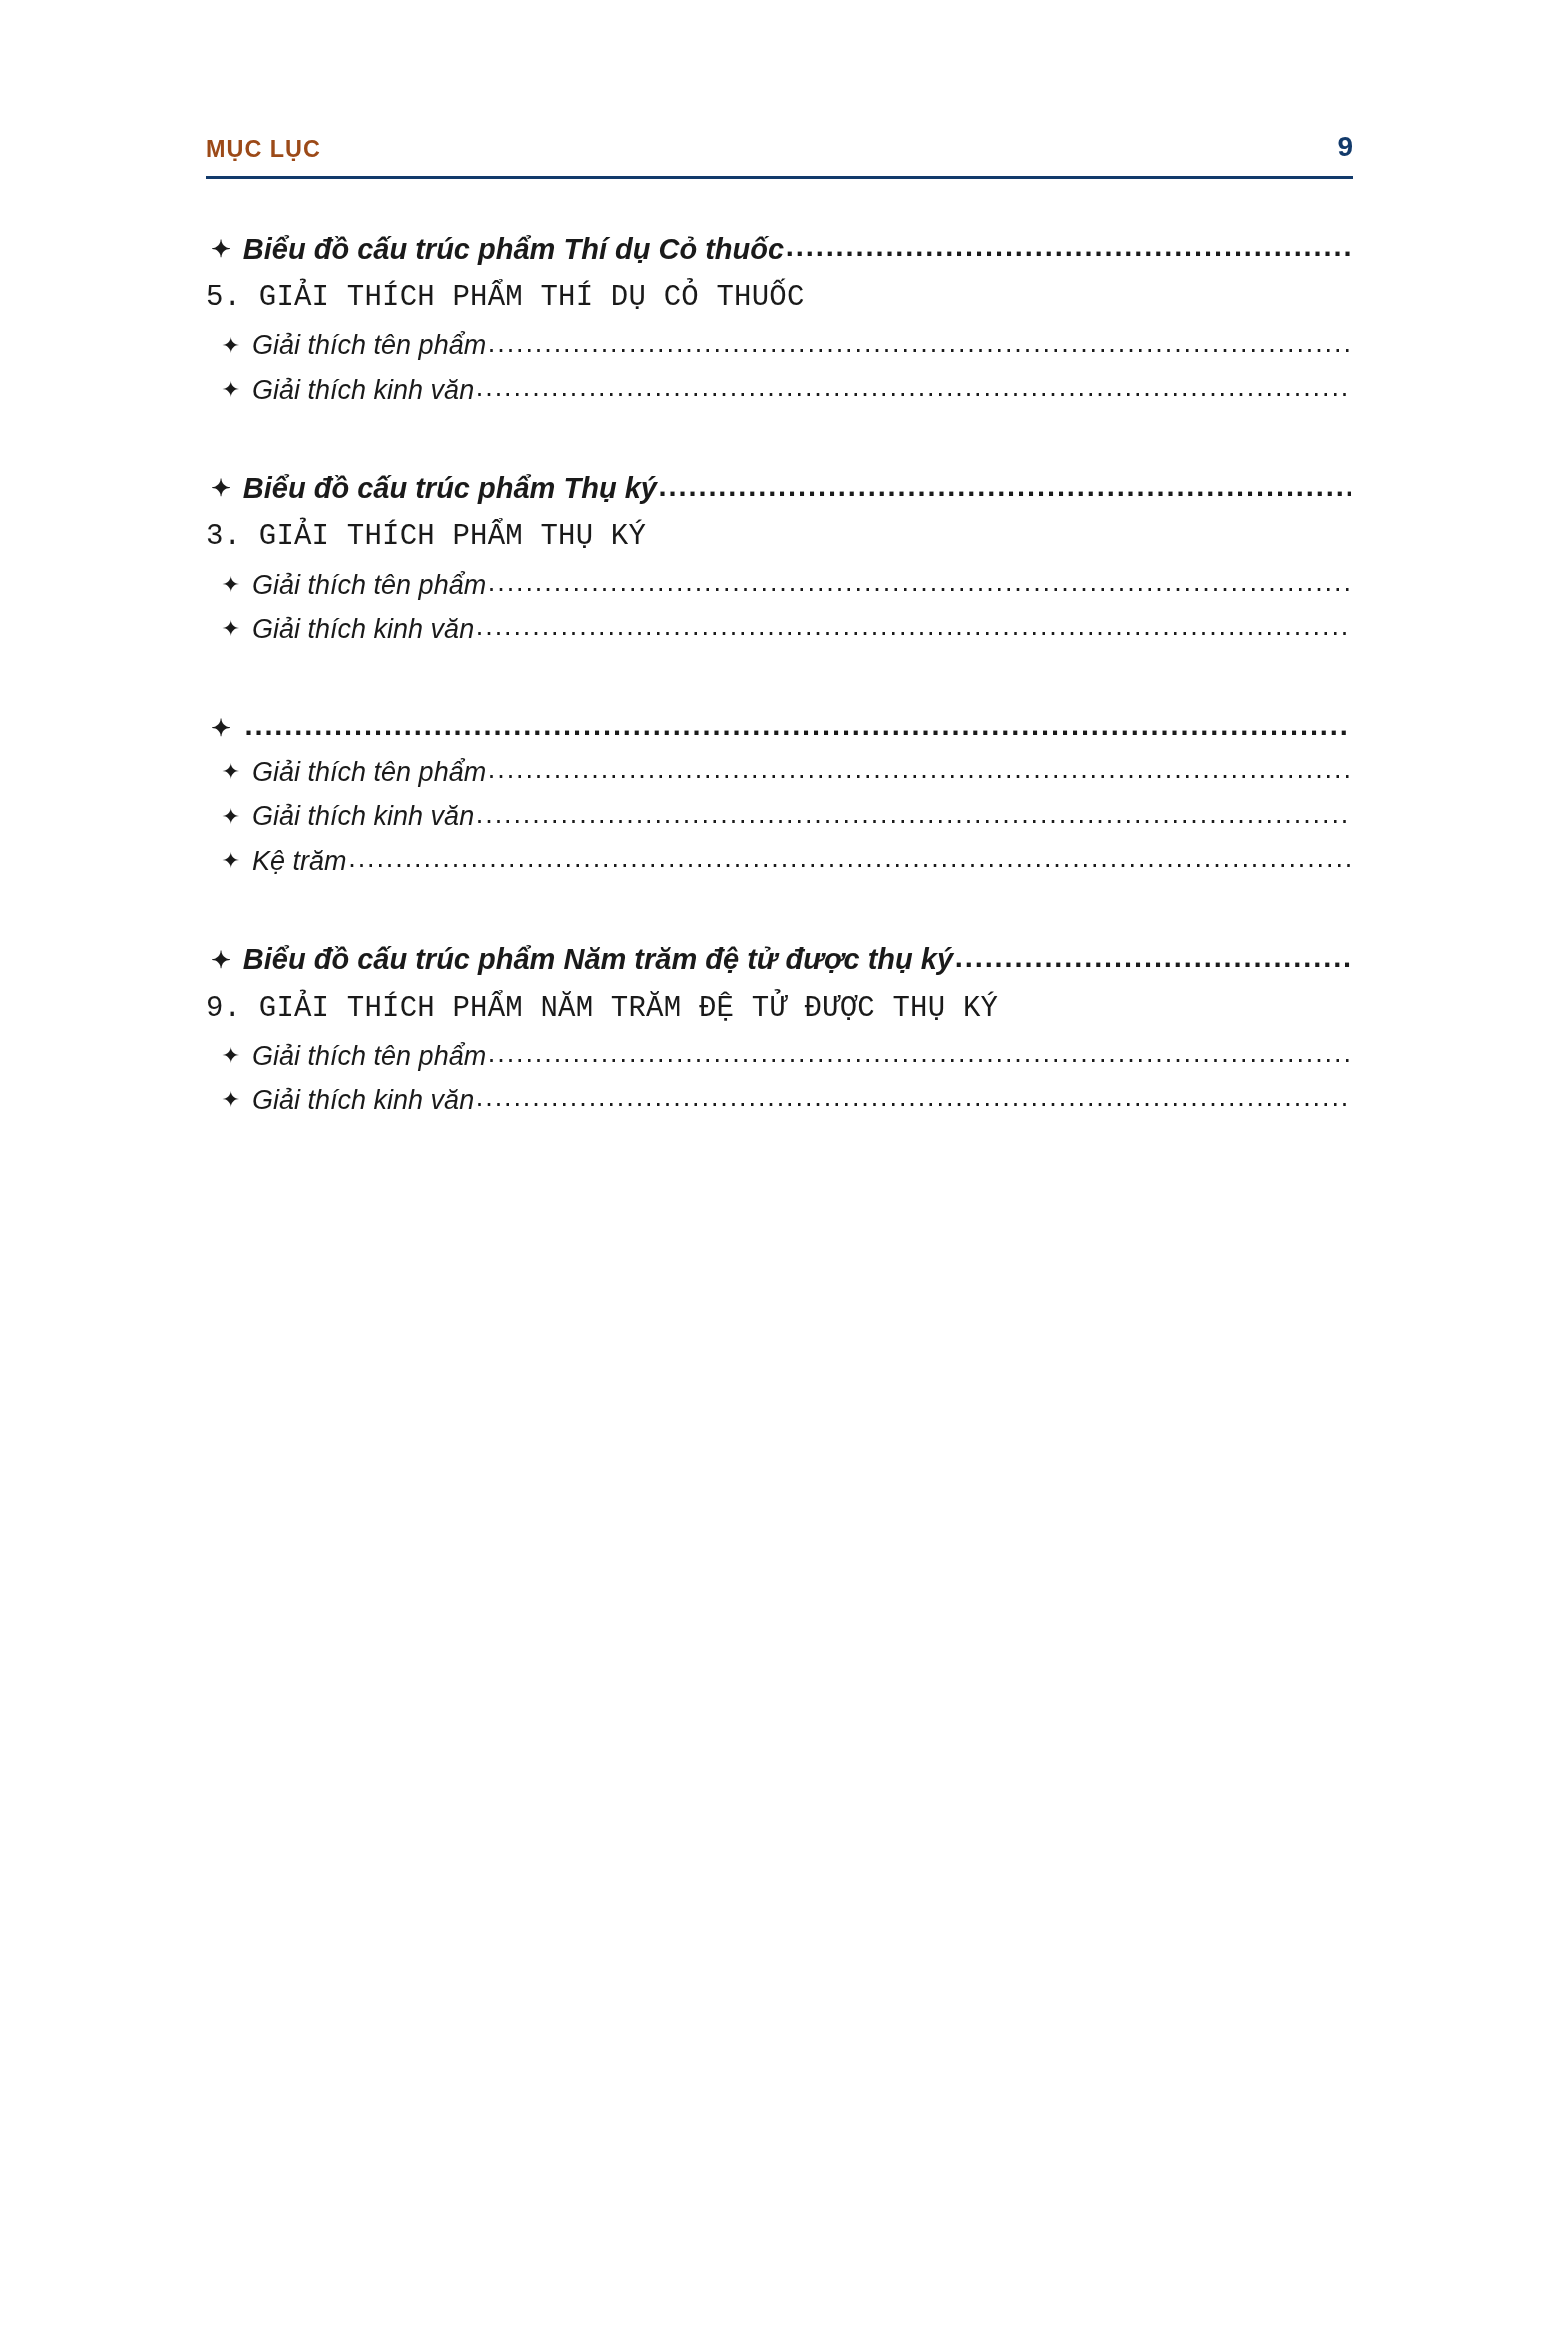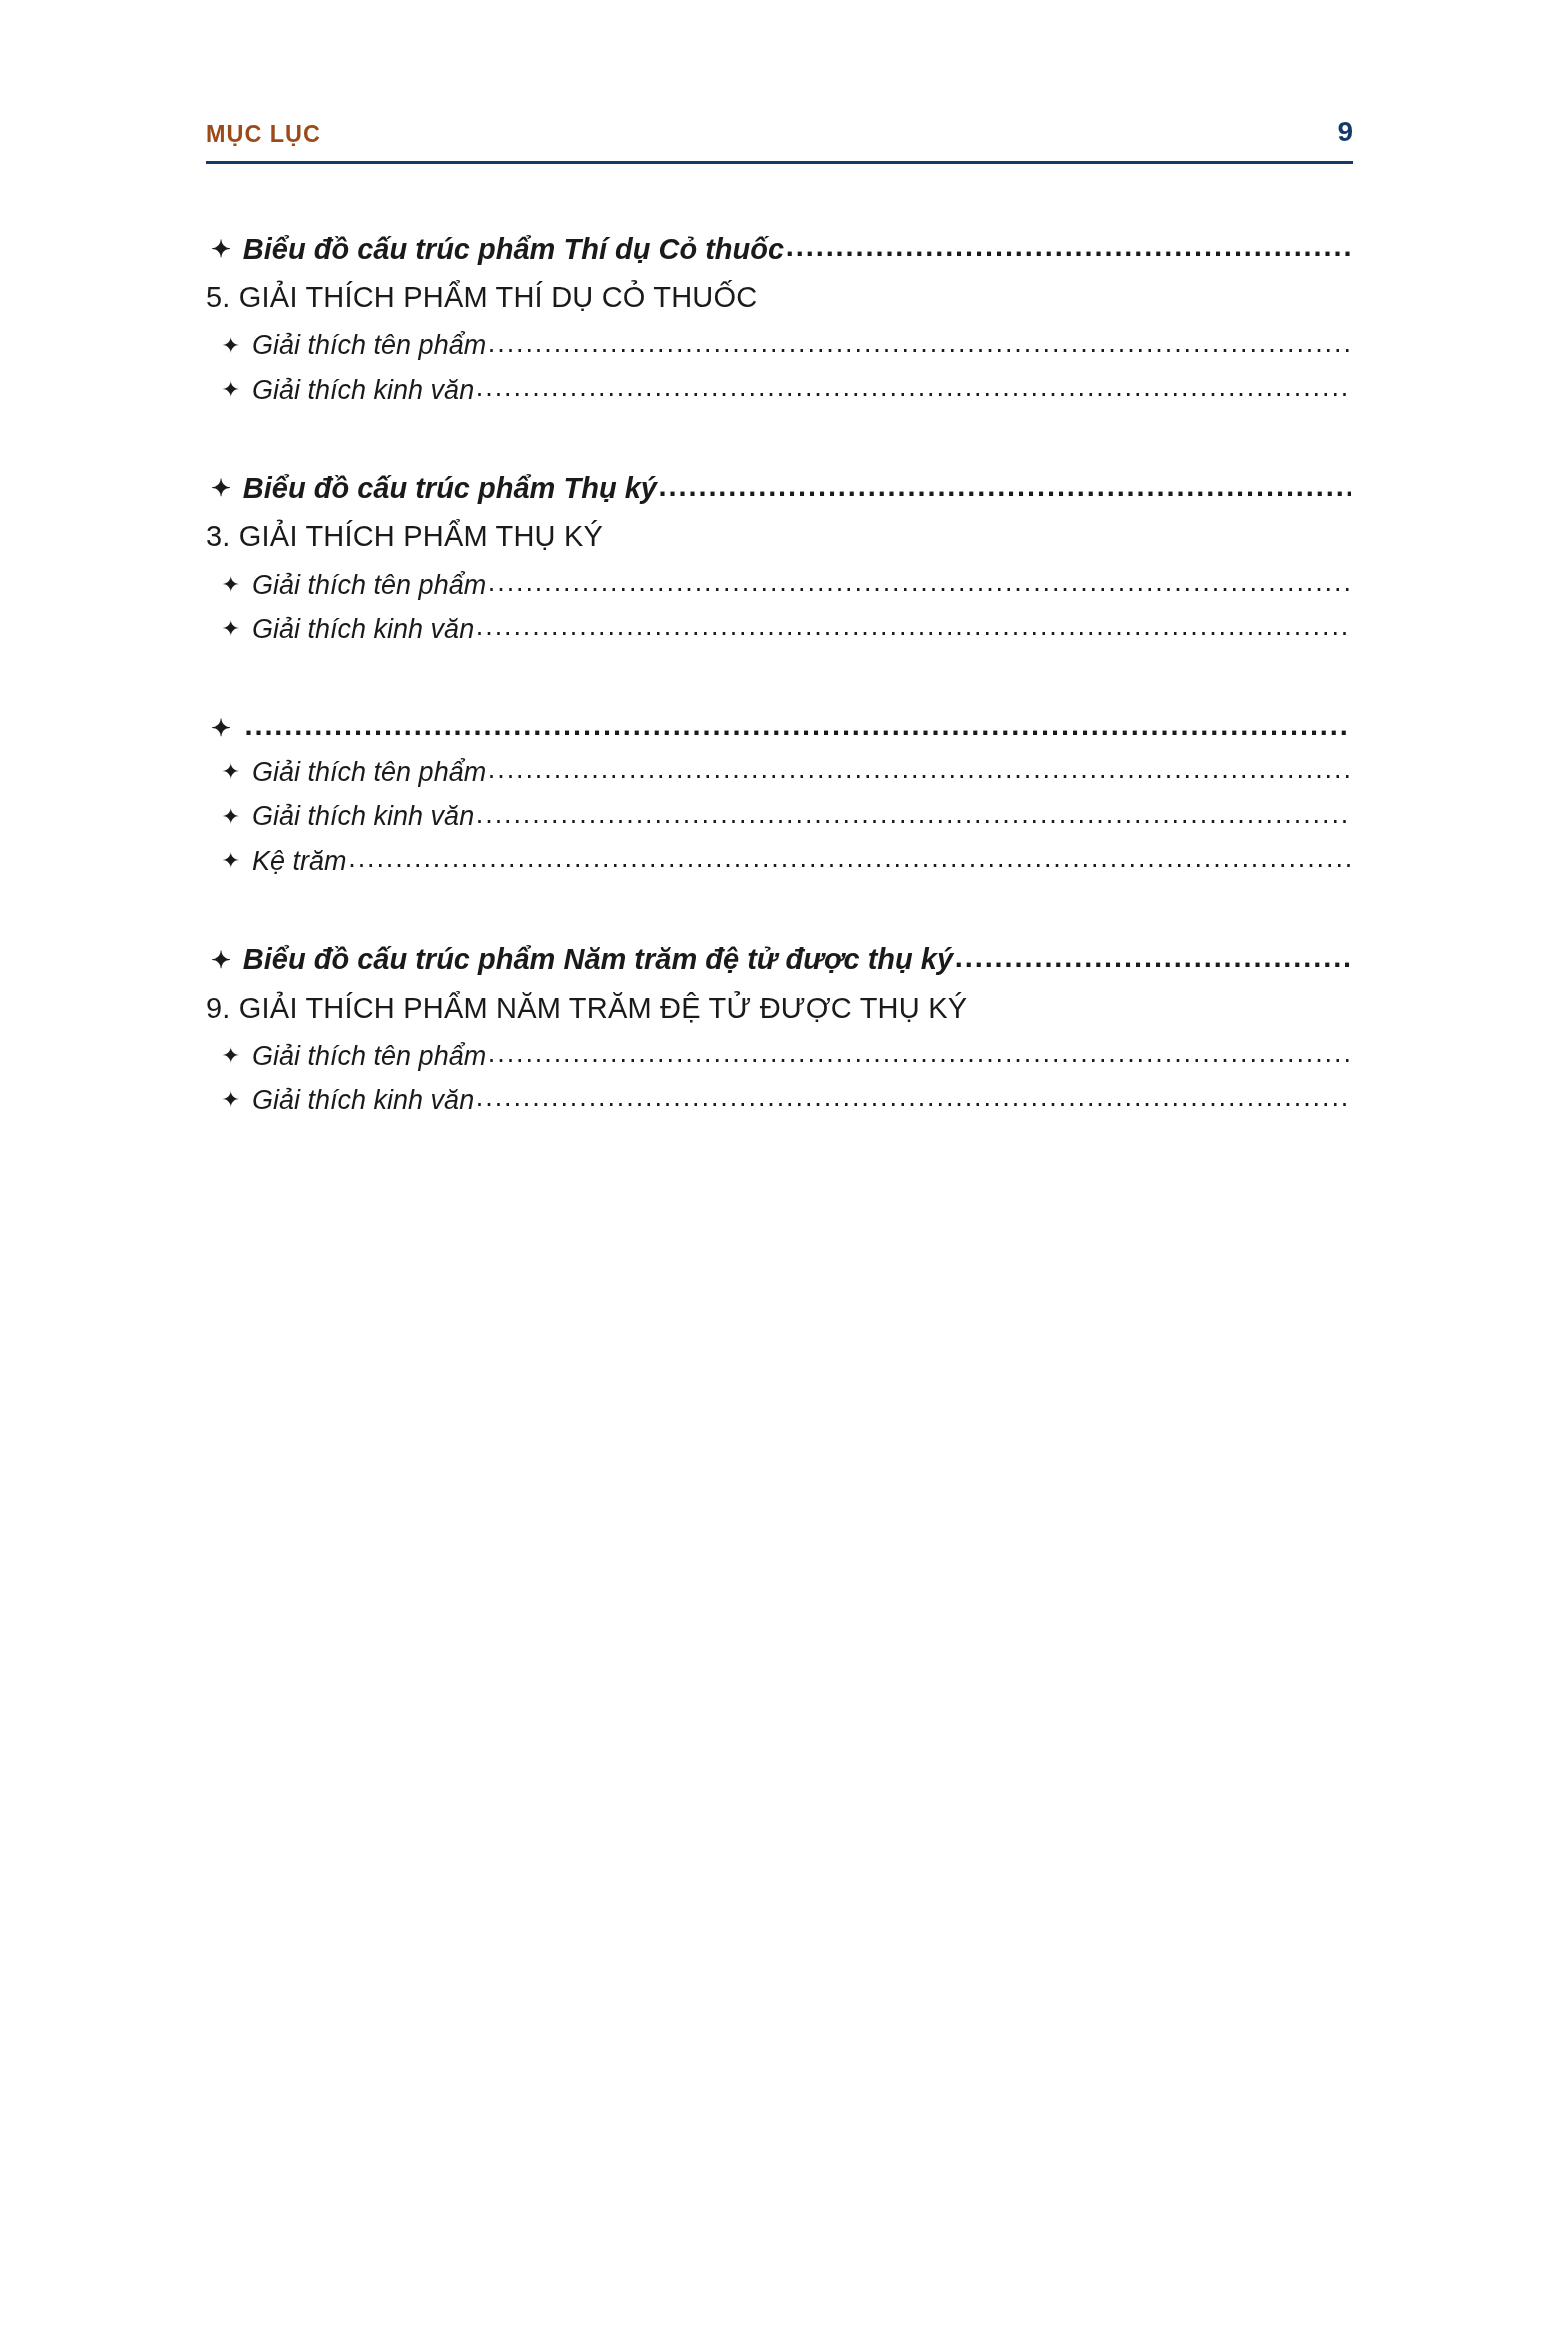--- a/index.html
+++ b/index.html
@@ -19,21 +19,21 @@
     position: absolute;
     top: 0; left: 0;
     width: 1561px;
     height: 2342px;
     box-sizing: border-box;
     padding: 0;
   }
   
   .header {
     position: absolute;
-    top: 121px;
+    top: 136px;
     left: 206px;
     width: 1147px;
     height: 45px;
     text-align: center;
   }
   .header-title {
     position: absolute;
     left: 0;
     top: 0;
     font-size: 23.4px;
@@ -117,20 +117,21 @@
   .entry.major .bullet { font-size: 23.4px; }
   .entry.major .leader { font-weight: 700; }
 
   
   .chapter {
     font-size: 29px;
     font-weight: 400;
     letter-spacing: 0.2px;
     padding: 9.5px 0 9.5px 0;
     white-space: nowrap;
+    font-family: Liberation Mono, monospace;
   }
 
   
   .entry.sub {
     font-size: 27px;
     font-weight: 400;
     padding: 8.7px 0 8.7px 15.6px;
   }
   .entry.sub .bullet { font-size: 22px; }
   .entry.sub .page { min-width: 62px; }

